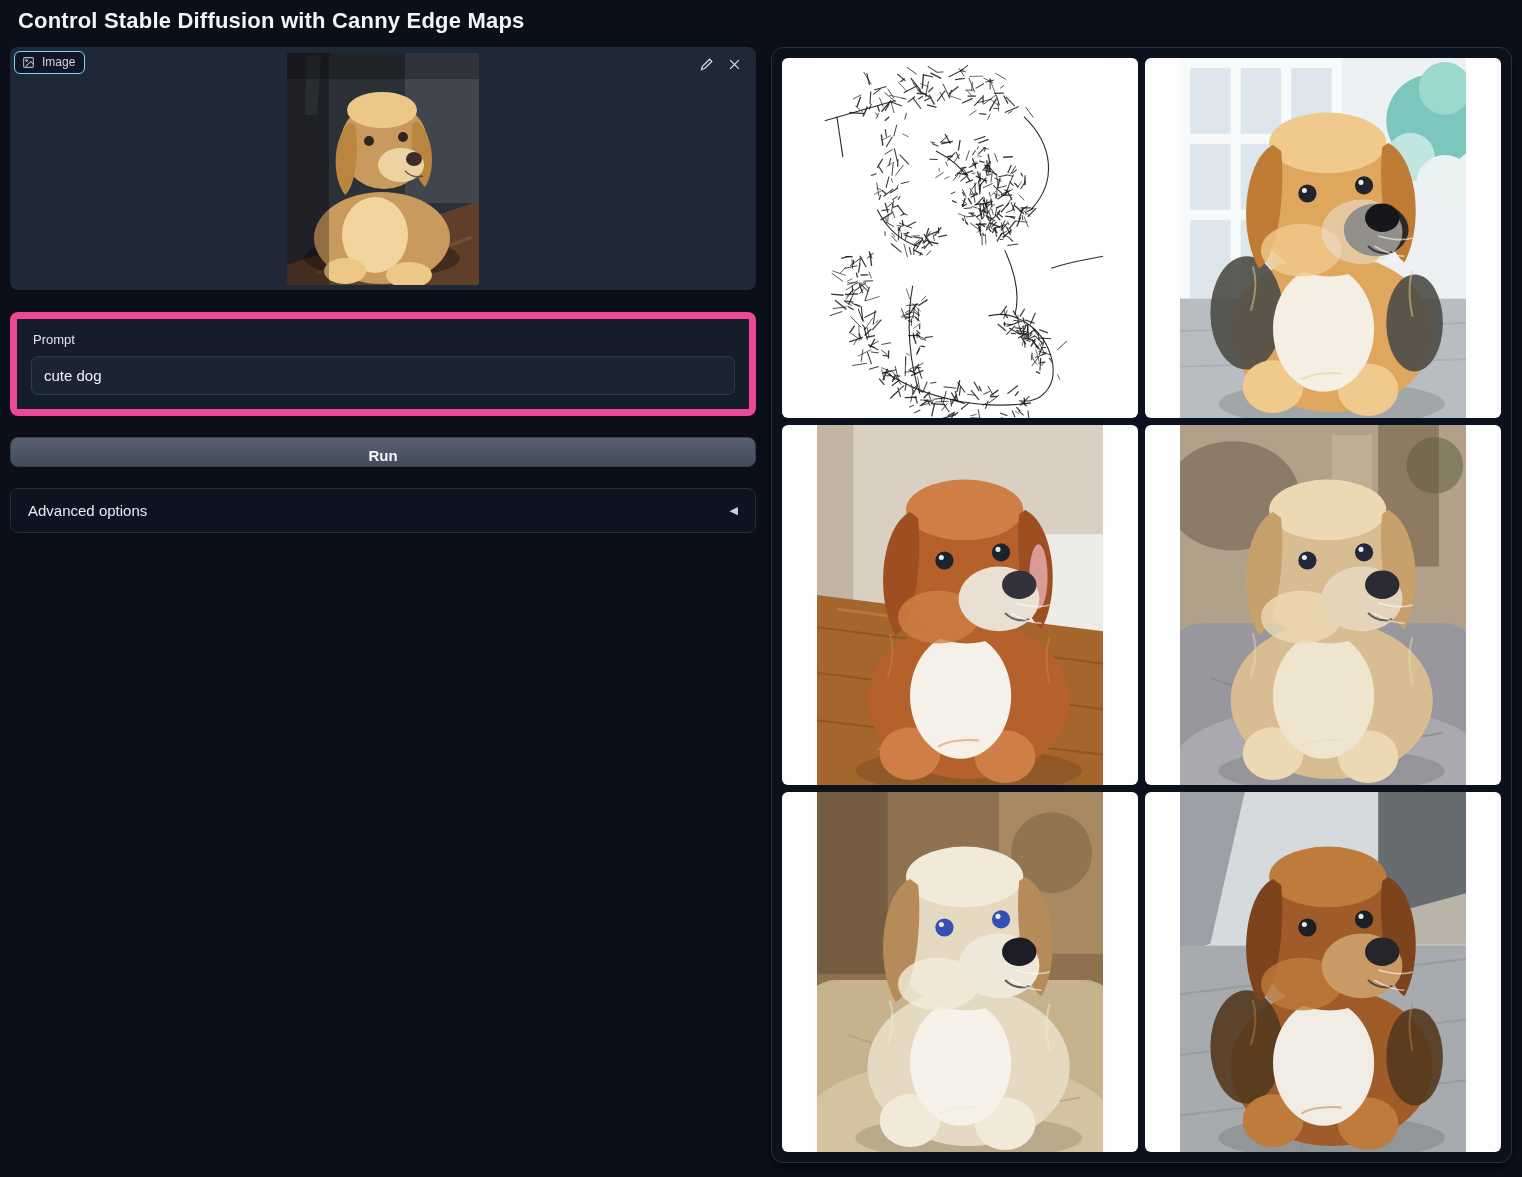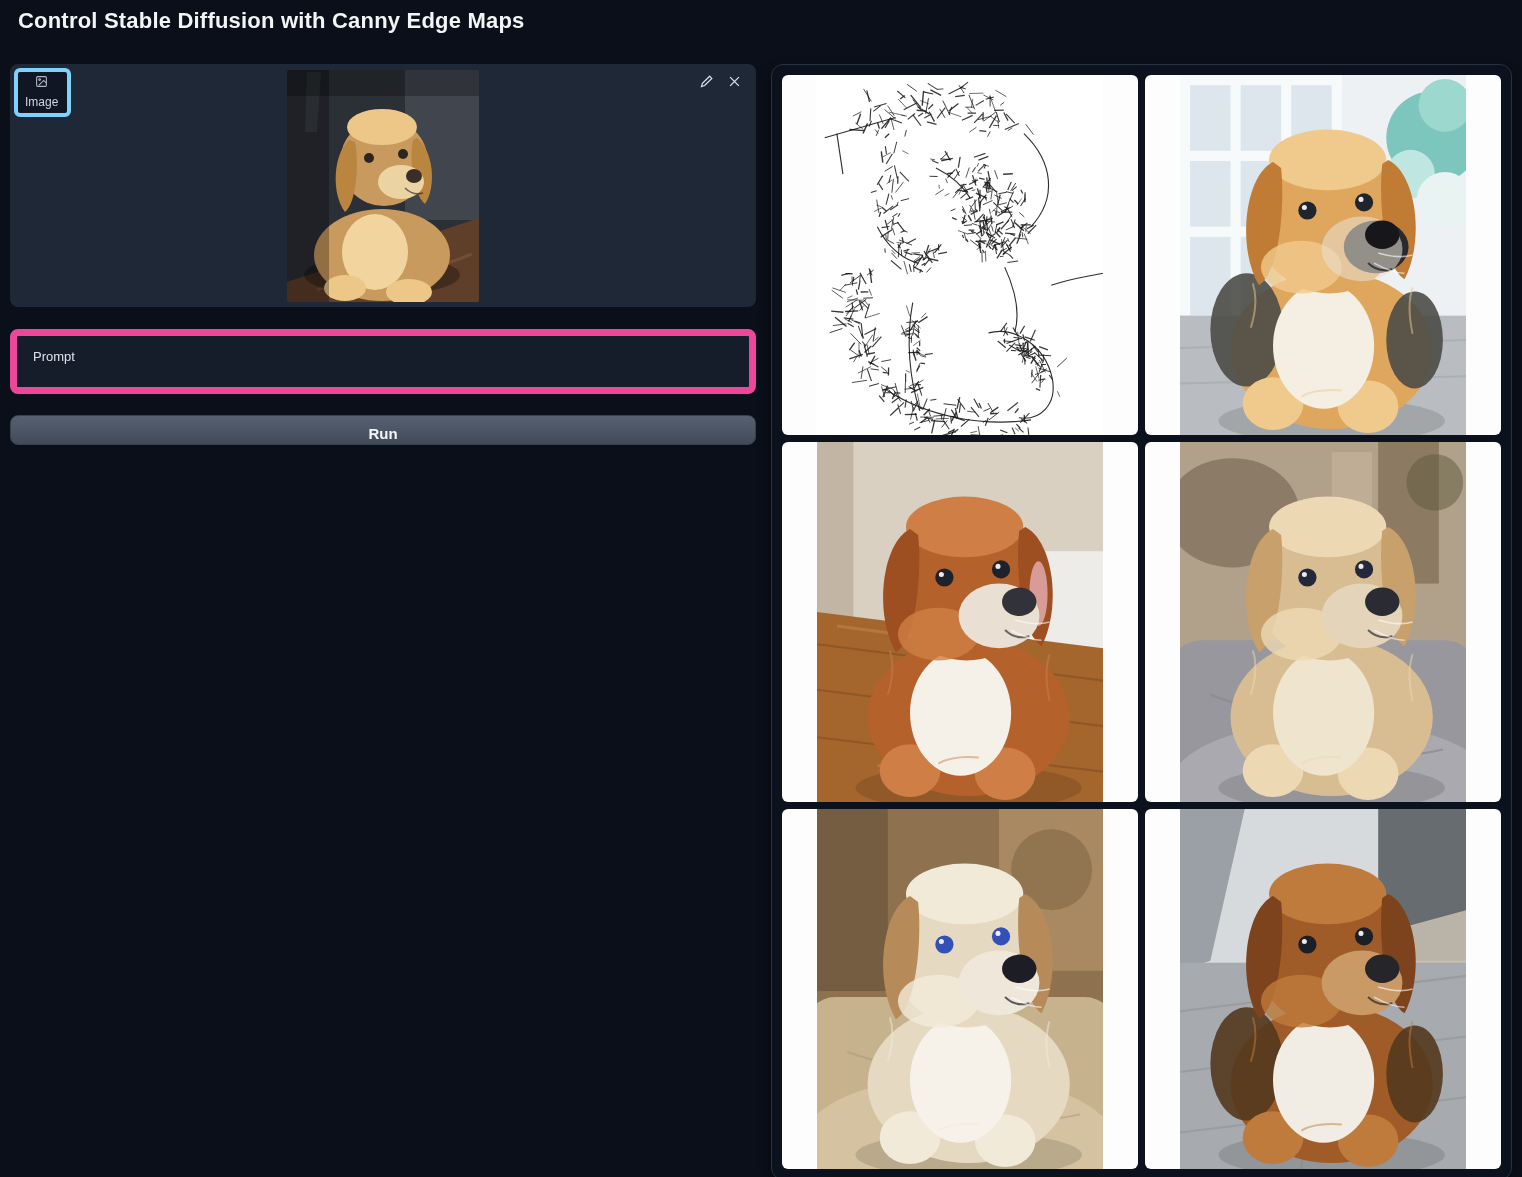--- a/index.html
+++ b/index.html
@@ -1,27 +1,27 @@
 <!DOCTYPE html>
 <html><head>
 <meta charset="utf-8">
 <style>
   html,body{margin:0;padding:0;background:#0b0f19;font-family:"Liberation Sans",sans-serif;}
   .page{width:1522px;height:1177px;box-sizing:border-box;padding:6px 10px 10px 10px;overflow:hidden;}
-  h1.title{font-size:22px;font-weight:700;color:#f3f4f6;margin:2px 0 30px 8px;letter-spacing:.2px;}
+  h1.title{font-size:22px;font-weight:700;color:#f3f4f6;margin:2px 0 13px 8px;letter-spacing:.2px;}
   .columns{display:flex;gap:15px;align-items:flex-start;}
   .left-col{width:746px;flex:none;}
 
   
   .image-component{position:relative;height:243px;background:#1e2836;border-radius:8px;
     display:flex;justify-content:center;align-items:center;margin-bottom:22px;overflow:hidden;}
   .image-component svg.photo{height:232px;width:192px;display:block;border-radius:2px;}
   .comp-label{position:absolute;top:4px;left:4px;display:flex;align-items:center;gap:7px;
-    background:rgba(13,18,29,.78);border:4px solid #7dd3fc;border-radius:6px;
-    padding:3px 9px 4px 7px;font-size:12px;color:#cfd5de;z-index:3;flex-direction:column;}
+    background:rgba(13,18,29,.78);border:1px solid #7dd3fc;border-radius:6px;
+    padding:3px 9px 4px 7px;font-size:12px;color:#cfd5de;z-index:3;}
   .comp-label .li{display:inline-flex;color:#aeb6c2;}
   .comp-actions{position:absolute;top:7px;right:9px;display:flex;gap:2px;z-index:3;}
   .icon-btn{width:26px;height:24px;background:transparent;border:none;color:#d7dce4;
     display:flex;align-items:center;justify-content:center;cursor:pointer;padding:0;}
 
   
   .prompt-block{background:#151d2b;border:7px solid #ec4899;border-radius:8px;
     padding:11px 14px 14px 14px;margin-bottom:21px;}
   .prompt-block label{display:block;font-size:13px;color:#dde2ea;margin:2px 0 9px 2px;}
   .prompt-block input{width:100%;box-sizing:border-box;background:#1b2433;border:1px solid #2c3a4e;
@@ -103,24 +103,29 @@
             <path d="M118,118 q8,8 18,5" stroke="#3a2f28" stroke-width="1.5" fill="none" opacity="0.7"></path>
             <ellipse cx="58" cy="218" rx="21" ry="13" fill="#ecc788"></ellipse>
             <ellipse cx="122" cy="222" rx="23" ry="13" fill="#ecc788"></ellipse>
             <rect x="0" y="0" width="42" height="232" fill="#000000" opacity="0.28"></rect>
             <rect x="0" y="0" width="192" height="26" fill="#000000" opacity="0.25"></rect>
           </svg>
       </div>
 
       <div class="prompt-block">
         <label>Prompt</label>
+        <input type="text" value="cute dog" style="">
       </div>
 
       <button class="run-btn">Run</button>
 
+      <div class="accordion">
+        <span>Advanced options</span>
+        <span class="arrow">◀</span>
+      </div>
     </div>
 
     <div class="gallery" id="gallery">
         <div class="cell">
           <svg viewBox="0 0 283 356" style="width: 83%; height: 100%;">
             <rect x="0" y="0" width="283" height="356" fill="#ffffff"></rect>
             <line x1="116.48575139045715" y1="46.133837938308716" x2="111.24866275766729" y2="36.28979867223935" stroke="#161616" stroke-width="1.31" opacity="0.85"></line>
             <line x1="171.26061880588531" y1="20.665213108062744" x2="177.08424895040608" y2="36.33090048331032" stroke="#161616" stroke-width="0.74" opacity="0.85"></line>
             <line x1="86.1044423431158" y1="34.31314021348953" x2="98.99625992910846" y2="27.64345679783204" stroke="#161616" stroke-width="1.22" opacity="0.85"></line>
             <line x1="82.66984871029854" y1="23.832334607839584" x2="87.05729314250222" y2="20.309128826835188" stroke="#161616" stroke-width="1.26" opacity="0.85"></line>

